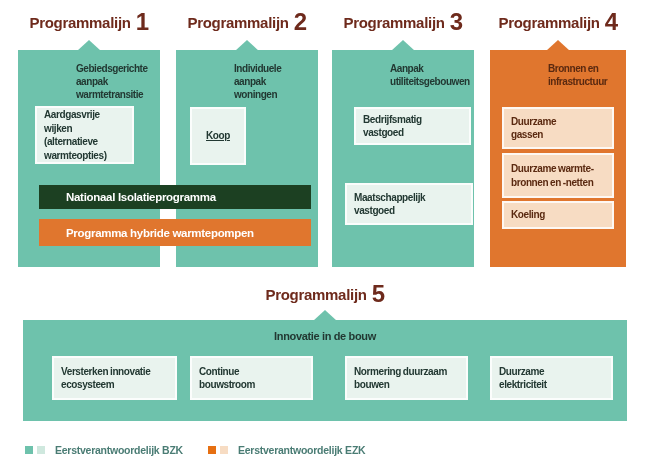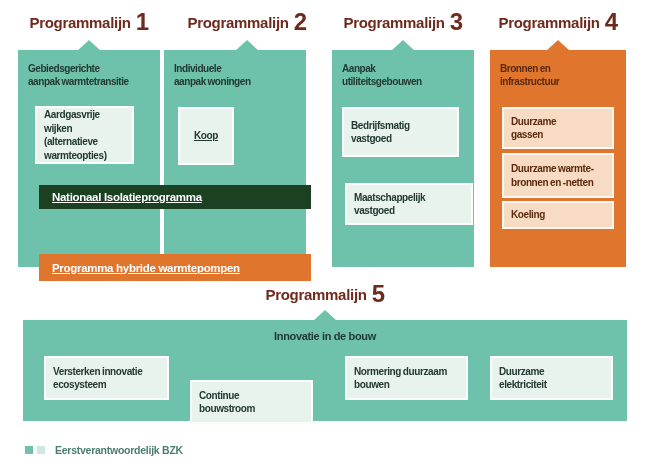--- a/index.html
+++ b/index.html
@@ -32,39 +32,39 @@
     border-bottom:11px solid var(--teal);
   }
   .tri--orange{border-bottom-color:var(--orange);}
   .col{
     position:absolute;top:50px;height:217px;background:var(--teal);box-sizing:border-box;
     padding:12px 10px 0 10px;
   }
   .col--orange{background:var(--orange);}
   .col-title{
     font-size:10px;font-weight:700;color:var(--darktext);line-height:1.32;
-    letter-spacing:-0.45px;word-spacing:-0.6px;white-space:pre-line;
+    letter-spacing:-0.45px;word-spacing:-0.6px;white-space:pre-line;margin-left:48px;
   }
   .col--orange .col-title{color:var(--browntext);}
   .box{
     position:absolute;background:var(--mint);border:2px solid rgba(255,255,255,0.8);
     box-sizing:border-box;display:flex;align-items:center;
     font-size:10px;font-weight:700;color:var(--darktext);line-height:1.35;
     letter-spacing:-0.4px;word-spacing:-0.5px;white-space:pre-line;
     padding:2px 5px 2px 7px;
   }
   .box--center{justify-content:center;padding:2px;}
   .box--peach{background:var(--peach);color:var(--browntext);}
   .bar{
     position:absolute;left:39px;width:272px;display:flex;align-items:center;
     color:#ffffff;font-size:11.5px;font-weight:700;letter-spacing:-0.3px;
-    padding-left:13px;box-sizing:border-box;text-decoration:underline;
+    padding-left:27px;box-sizing:border-box;
   }
   .bar--darkgreen{top:185px;height:24px;background:var(--darkgreen);}
-  .bar--orange{top:219px;height:27px;background:var(--orange);margin-top:35px;}
+  .bar--orange{top:219px;height:27px;background:var(--orange);}
   .bigbox{
     position:absolute;left:23px;top:320px;width:604px;height:101px;background:var(--teal);
     box-sizing:border-box;
   }
   .bigbox-title{
     position:absolute;left:0;top:10px;width:100%;text-align:center;
     font-size:11px;font-weight:700;color:var(--darktext);letter-spacing:-0.35px;
   }
   .legend-group{position:absolute;top:444px;display:flex;align-items:center;}
   .legend-swatch{width:8px;height:8px;margin-right:4px;flex:0 0 auto;}
@@ -105,30 +105,30 @@
   <div class="tri tri--orange" style="left:546px;top:40px;"></div>
 
   <div class="col" style="left:18px;width:142px;">
     <div class="col-title">Gebiedsgerichte
 aanpak warmtetransitie</div>
     <div class="box" style="left:17px;top:56px;width:99px;height:58px;">Aardgasvrije wijken
 (alternatieve
 warmteopties)</div>
   </div>
 
-  <div class="col" style="left:164px;width:142px;">
+  <div class="col" style="left:176px;width:142px;">
     <div class="col-title">Individuele
 aanpak woningen</div>
     <div class="box box--center" style="left:14px;top:57px;width:56px;height:58px;text-decoration:underline;">Koop</div>
   </div>
 
   <div class="col" style="left:332px;width:142px;">
     <div class="col-title">Aanpak
 utiliteitsgebouwen</div>
-    <div class="box" style="left:10px;top:57px;width:117px;height:50px;">Bedrijfsmatig
+    <div class="box" style="left:22px;top:57px;width:117px;height:38px;">Bedrijfsmatig
 vastgoed</div>
     <div class="box" style="left:13px;top:133px;width:128px;height:42px;">Maatschappelijk
 vastgoed</div>
   </div>
 
   <div class="col col--orange" style="left:490px;width:136px;">
     <div class="col-title">Bronnen en
 infrastructuur</div>
     <div class="box box--peach" style="left:12px;top:57px;width:112px;height:42px;">Duurzame
 gassen</div>
@@ -141,29 +141,34 @@
   <div class="bar bar--orange">Programma hybride warmtepompen</div>
 
   <div class="phead" style="left:23px;width:604px;top:278px;">
     <span class="phead-label">Programmalijn</span>
     <span class="phead-num">5</span>
   </div>
   <div class="tri" style="left:313px;top:310px;"></div>
 
   <div class="bigbox">
     <div class="bigbox-title">Innovatie in de bouw</div>
-    <div class="box" style="left:21px;top:36px;width:125px;height:44px;">Versterken innovatie
+    <div class="box" style="left:29px;top:36px;width:125px;height:44px;">Versterken innovatie
 ecosysteem</div>
-    <div class="box" style="left:167px;top:36px;width:123px;height:44px;margin-top:24px;">Continue
+    <div class="box" style="left:167px;top:36px;width:123px;height:44px;">Continue
 bouwstroom</div>
     <div class="box" style="left:322px;top:36px;width:123px;height:44px;">Normering duurzaam
 bouwen</div>
     <div class="box" style="left:467px;top:36px;width:123px;height:44px;">Duurzame
 elektriciteit</div>
   </div>
 
   <div class="legend-group" style="left:25px;">
     <span class="legend-swatch sw-teal"></span>
     <span class="legend-swatch sw-mint"></span>
     <span class="legend-label">Eerstverantwoordelijk BZK</span>
   </div>
+  <div class="legend-group" style="left:208px;">
+    <span class="legend-swatch sw-orange"></span>
+    <span class="legend-swatch sw-peach"></span>
+    <span class="legend-label">Eerstverantwoordelijk EZK</span>
+  </div>
 
 </div>
 
 </body></html>

